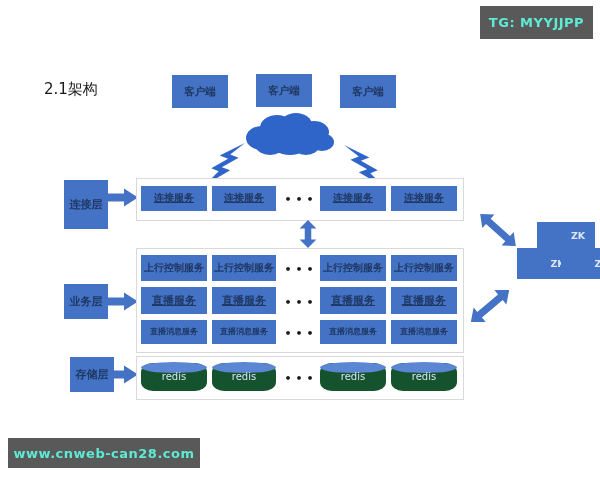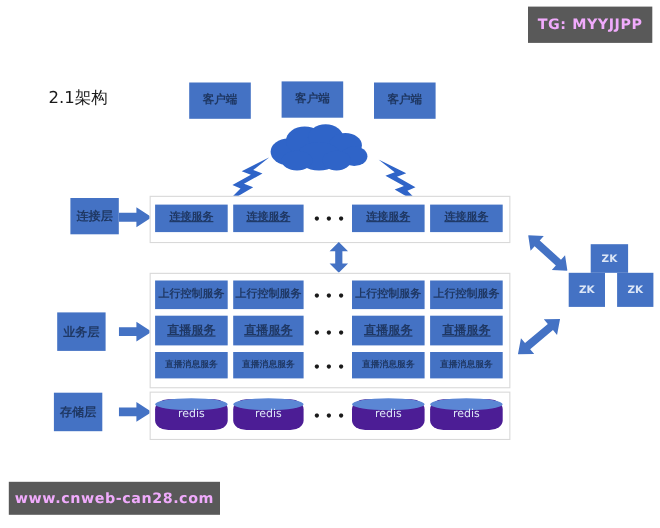--- a/index.html
+++ b/index.html
@@ -1,44 +1,44 @@
 <!DOCTYPE html>
 <html><head>
 <meta charset="utf-8">
 <style>
   html,body{margin:0;padding:0;}
   body{width:600px;height:480px;background:#ffffff;position:relative;overflow:hidden;
        font-family:"DejaVu Sans","Liberation Sans",sans-serif;}
   .abs{position:absolute;}
   
-  .gray-badge{background:#595959;color:#f0abfc;display:flex;align-items:center;justify-content:center;
+  .gray-badge{background:#595959;color:#5eead4;display:flex;align-items:center;justify-content:center;
        font-weight:bold;font-size:13px;letter-spacing:0.5px;}
   
   .title{font-size:15px;font-weight:normal;color:#1a1a1a;}
   
   .bluebox{background:#4472C4;color:#1F3864;display:flex;align-items:center;justify-content:center;
        font-weight:bold;text-align:left;line-height:1.05;}
   .clientbox{font-size:10.5px;}
   .layerlabel{font-size:11px;}
   .svc{font-size:10px;text-decoration:underline;}
   .svc-sm{font-size:10px;}
   .svc-xs{font-size:8px;}
   
   .container{border:1.5px solid #d9d9d9;background:#ffffff;}
   
   .dots{color:#1a1a1a;font-size:11px;font-weight:bold;letter-spacing:4px;line-height:1;}
   
-  .cyl{position:absolute;background:#4c1d95;border-radius:12px/9px;}
+  .cyl{position:absolute;background:#14532d;border-radius:12px/9px;}
   .cyl::before{content:"";position:absolute;left:0;right:0;top:-1px;height:11px;
        background:#5B86D4;border-radius:50%;}
   .cyl span{position:absolute;left:0;right:0;top:8px;text-align:center;
        color:#DCE6F6;font-size:10px;}
   
   .zkbox{background:#4472C4;color:#DCE6F6;display:flex;align-items:center;justify-content:center;
-       font-size:9.5px;font-weight:bold;}
+       font-size:9.5px;font-weight:bold;padding-left:24px;}
   svg{display:block;}
 </style>
 </head>
 <body>
 
 <div class="abs gray-badge" style="left:480px;top:6px;width:113px;height:33px;">TG: MYYJJPP</div>
 
 <div class="abs title" style="left:44px;top:80px;">2.1架构</div>
 
 <div class="abs bluebox clientbox" style="left:172px;top:75px;width:56px;height:33px;">客户端</div>
@@ -64,40 +64,40 @@
   <svg width="42" height="42" viewBox="0 0 40 40">
     <path d="M38 0 L14 12 L22 15 L6 24 L13 27 L0 40 L24 26 L16 23 L32 14 L24 11 Z" fill="#2F64C8"></path>
   </svg>
 </div>
 <div class="abs" style="left:342px;top:145px;width:42px;height:42px;transform:scaleX(-1);">
   <svg width="42" height="42" viewBox="0 0 40 40">
     <path d="M38 0 L14 12 L22 15 L6 24 L13 27 L0 40 L24 26 L16 23 L32 14 L24 11 Z" fill="#2F64C8"></path>
   </svg>
 </div>
 
-<div class="abs bluebox layerlabel" style="left:64px;top:180px;width:44px;height:33px;">连接层</div>
+<div class="abs bluebox layerlabel" style="left:64px;top:180px;width:44px;height:49px;">连接层</div>
 <div class="abs" style="left:108px;top:188px;width:30px;height:19px;">
   <svg width="30" height="19" viewBox="0 0 30 18">
       <polygon points="0,5 16,5 16,0 30,9 16,18 16,13 0,13" fill="#4472C4"></polygon>
     </svg>
 </div>
 <div class="abs container" style="left:136px;top:178px;width:326px;height:41px;"></div>
 <div class="abs bluebox svc" style="left:141px;top:186px;width:66px;height:25px;">连接服务</div>
 <div class="abs bluebox svc" style="left:212px;top:186px;width:64px;height:25px;">连接服务</div>
 <div class="abs dots" style="left:284px;top:194px;width:34px;text-align:center;">•••</div>
 <div class="abs bluebox svc" style="left:320px;top:186px;width:66px;height:25px;">连接服务</div>
 <div class="abs bluebox svc" style="left:391px;top:186px;width:66px;height:25px;">连接服务</div>
 
 <div class="abs" style="left:297px;top:220px;width:22px;height:28px;">
   <svg width="22" height="28" viewBox="0 0 20 30">
     <polygon points="10,0 19,9 13.5,9 13.5,21 19,21 10,30 1,21 6.5,21 6.5,9 1,9" fill="#4472C4"></polygon>
   </svg>
 </div>
 
-<div class="abs bluebox layerlabel" style="left:52px;top:284px;width:44px;height:35px;">业务层</div>
+<div class="abs bluebox layerlabel" style="left:64px;top:284px;width:44px;height:35px;">业务层</div>
 <div class="abs" style="left:108px;top:292px;width:30px;height:19px;">
   <svg width="30" height="19" viewBox="0 0 30 18">
       <polygon points="0,5 16,5 16,0 30,9 16,18 16,13 0,13" fill="#4472C4"></polygon>
     </svg>
 </div>
 <div class="abs container" style="left:136px;top:248px;width:326px;height:103px;"></div>
 
 <div class="abs bluebox svc-sm" style="left:141px;top:255px;width:66px;height:26px;">上行控制服务</div>
 <div class="abs bluebox svc-sm" style="left:212px;top:255px;width:64px;height:26px;">上行控制服务</div>
 <div class="abs dots" style="left:284px;top:264px;width:34px;text-align:center;">•••</div>
@@ -109,21 +109,21 @@
 <div class="abs dots" style="left:284px;top:297px;width:34px;text-align:center;">•••</div>
 <div class="abs bluebox svc" style="left:320px;top:287px;width:66px;height:27px;font-size:11px;">直播服务</div>
 <div class="abs bluebox svc" style="left:391px;top:287px;width:66px;height:27px;font-size:11px;">直播服务</div>
 
 <div class="abs bluebox svc-xs" style="left:141px;top:320px;width:66px;height:24px;">直播消息服务</div>
 <div class="abs bluebox svc-xs" style="left:212px;top:320px;width:64px;height:24px;">直播消息服务</div>
 <div class="abs dots" style="left:284px;top:328px;width:34px;text-align:center;">•••</div>
 <div class="abs bluebox svc-xs" style="left:320px;top:320px;width:66px;height:24px;">直播消息服务</div>
 <div class="abs bluebox svc-xs" style="left:391px;top:320px;width:66px;height:24px;">直播消息服务</div>
 
-<div class="abs bluebox layerlabel" style="left:49px;top:357px;width:44px;height:35px;">存储层</div>
+<div class="abs bluebox layerlabel" style="left:70px;top:357px;width:44px;height:35px;">存储层</div>
 <div class="abs" style="left:108px;top:365px;width:30px;height:19px;">
   <svg width="30" height="19" viewBox="0 0 30 18">
       <polygon points="0,5 16,5 16,0 30,9 16,18 16,13 0,13" fill="#4472C4"></polygon>
     </svg>
 </div>
 <div class="abs container" style="left:136px;top:356px;width:326px;height:42px;"></div>
 <div class="cyl" style="left:141px;top:363px;width:66px;height:28px;">
     <span>redis</span>
   </div>
 <div class="cyl" style="left:212px;top:363px;width:64px;height:28px;">

